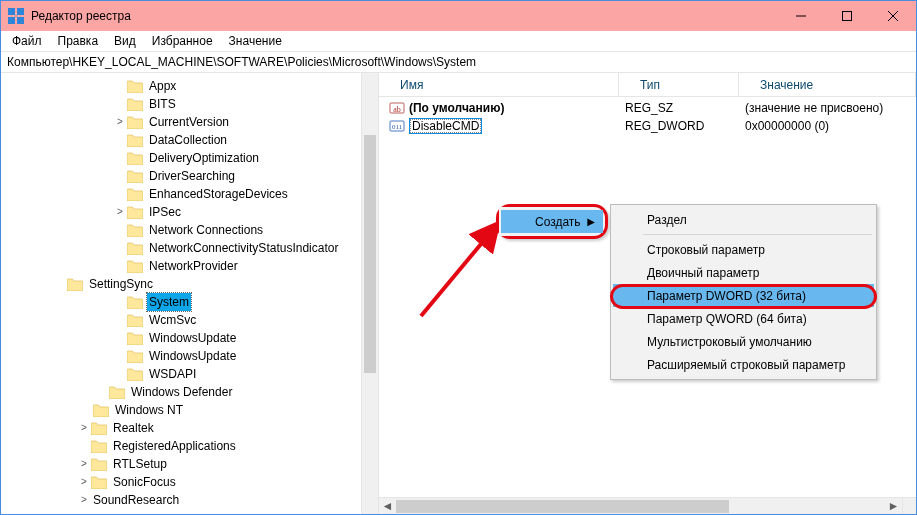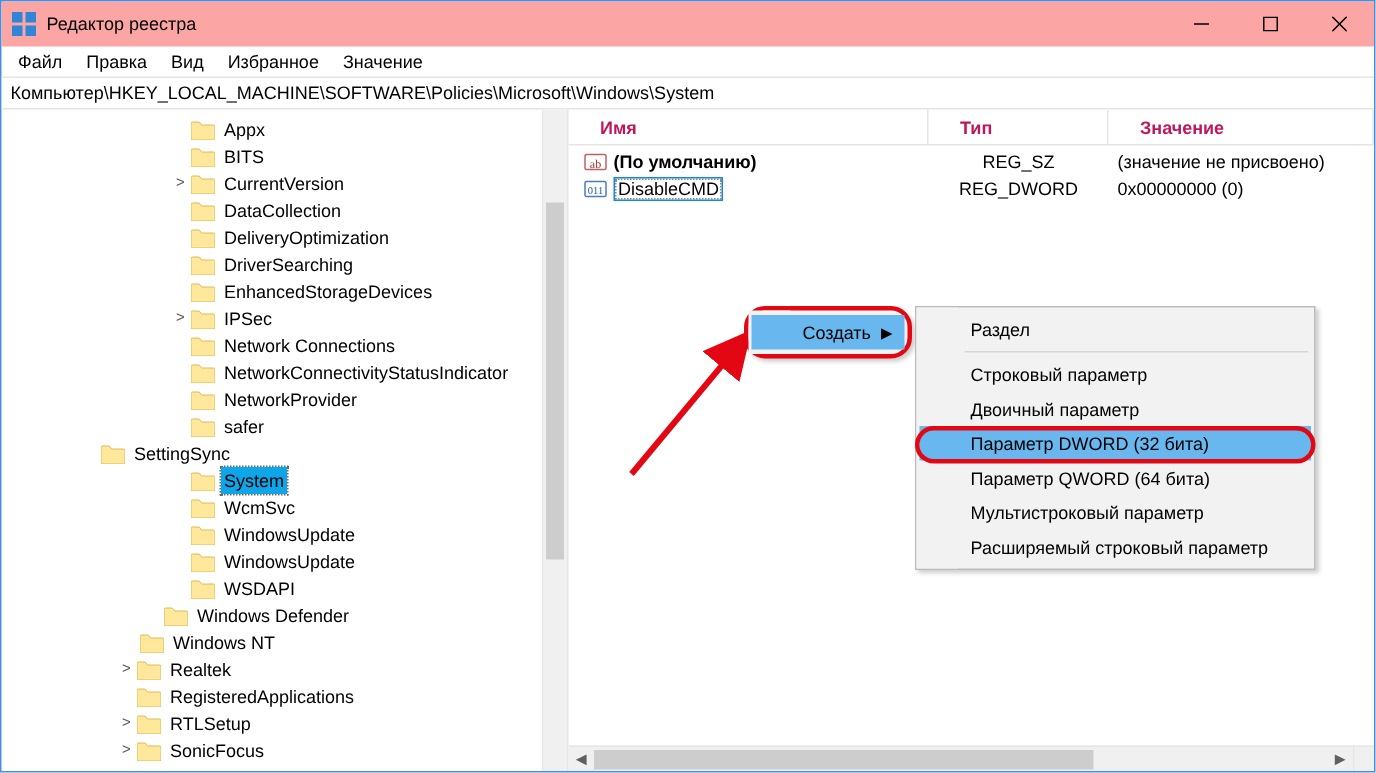--- a/index.html
+++ b/index.html
@@ -16,23 +16,23 @@
   .tree-pane { width:378px; border-right:1px solid #e5e5e5; overflow:hidden; padding:4px 0; position:relative; }
   .tree-scroll { overflow-y:auto; height:100%; }
   .tree-item { display:flex; align-items:center; height:18px; line-height:18px; white-space:nowrap; padding-right:6px; }
   .tree-item .toggle { width:14px; text-align:center; color:#595959; font-size:10px; }
   .tree-item .toggle.empty { visibility:hidden; }
   .tree-item .folder { width:16px; height:13px; margin-right:4px; }
   .tree-item.selected .label { background:#0ea5e9; outline:1px dotted #666; padding:0 2px; }
   .tree-item .label { padding:0 2px; }
   .list-pane { flex:1; position:relative; overflow:hidden; }
   .list-header { display:flex; height:24px; align-items:center; border-bottom:1px solid #e5e5e5; }
-  .list-header .col { padding:0 21px; border-right:1px solid #e5e5e5; height:100%; display:flex; align-items:center; color:#be185d;font-weight:bold; }
+  .list-header .col { padding:0 21px; border-right:1px solid #e5e5e5; height:100%; display:flex; align-items:center; color:#0c4a6e; }
   .col-name { width:240px; }
-  .col-type { width:120px;text-align:center; }
+  .col-type { width:120px; }
   .col-val { flex:1; }
   .list-body { padding:2px 0; }
   .list-row { display:flex; height:18px; align-items:center; }
   .list-row .cell { padding:0 6px; }
   .list-row .ic { width:16px; height:16px; margin-left:4px; }
   .rename-box { border:1px solid #0b8ae6; background:#fff; padding:0 2px; outline:1px dotted #888; outline-offset:-2px; }
   
   .ficon { width:16px; height:13px; }
   
   .ctx { position:absolute; background:#f2f2f2; border:1px solid #bcbcbc; box-shadow:2px 2px 3px rgba(0,0,0,0.2); padding:3px 2px; z-index:30; font-size:12px; }
@@ -169,27 +169,20 @@
             </svg></span>
           <span class="label">NetworkConnectivityStatusIndicator</span>
         </div>
         <div class="tree-item" style="padding-left: 112px;">
           <span class="toggle empty">&gt;</span>
           <span class="folder"><svg class="ficon" viewBox="0 0 16 13">
               <path d="M0 2 L0 12 Q0 13 1 13 L15 13 Q16 13 16 12 L16 4 Q16 3 15 3 L7 3 L5.5 1 L1 1 Q0 1 0 2 Z" fill="#ffe89b" stroke="#d9b64a" stroke-width="0.6"></path>
             </svg></span>
           <span class="label">NetworkProvider</span>
         </div>
-        <div class="tree-item" style="padding-left: 112px;">
-          <span class="toggle empty">&gt;</span>
-          <span class="folder"><svg class="ficon" viewBox="0 0 16 13">
-              <path d="M0 2 L0 12 Q0 13 1 13 L15 13 Q16 13 16 12 L16 4 Q16 3 15 3 L7 3 L5.5 1 L1 1 Q0 1 0 2 Z" fill="#ffe89b" stroke="#d9b64a" stroke-width="0.6"></path>
-            </svg></span>
-          <span class="label">safer</span>
-        </div>
         <div class="tree-item" style="padding-left: 52px;">
           <span class="toggle empty">&gt;</span>
           <span class="folder"><svg class="ficon" viewBox="0 0 16 13">
               <path d="M0 2 L0 12 Q0 13 1 13 L15 13 Q16 13 16 12 L16 4 Q16 3 15 3 L7 3 L5.5 1 L1 1 Q0 1 0 2 Z" fill="#ffe89b" stroke="#d9b64a" stroke-width="0.6"></path>
             </svg></span>
           <span class="label">SettingSync</span>
         </div>
         <div class="tree-item selected" style="padding-left: 112px;">
           <span class="toggle empty">&gt;</span>
           <span class="folder"><svg class="ficon" viewBox="0 0 16 13">
@@ -328,21 +321,21 @@
 </div>
 
 <div class="ctx" id="submenu" style="left:609px; top:203px; width:267px;">
   <div class="ctx-gutter"></div>
 <div class="citem">Раздел</div>
     <div class="sep"></div>
     <div class="citem">Строковый параметр</div>
     <div class="citem">Двоичный параметр</div>
     <div class="citem hl">Параметр DWORD (32 бита)</div>
     <div class="citem">Параметр QWORD (64 бита)</div>
-    <div class="citem">Мультистроковый параметр</div>
+    <div class="citem">Мультистроковый умолчанию</div>
     <div class="citem">Расширяемый строковый параметр</div>
   </div>
 
 <div class="red-ring" style="position:absolute; left:609px; top:283px; width:267px; height:25px; z-index:40; pointer-events:none;"></div>
 
 <svg class="anno-arrow" style="left:400px; top:210px;" width="120" height="120">
   <defs>
       <marker id="ah" markerWidth="8" markerHeight="8" refX="6" refY="4" orient="auto">
         <path d="M0,0 L8,4 L0,8 Z" fill="#e30713"></path>
       </marker>

